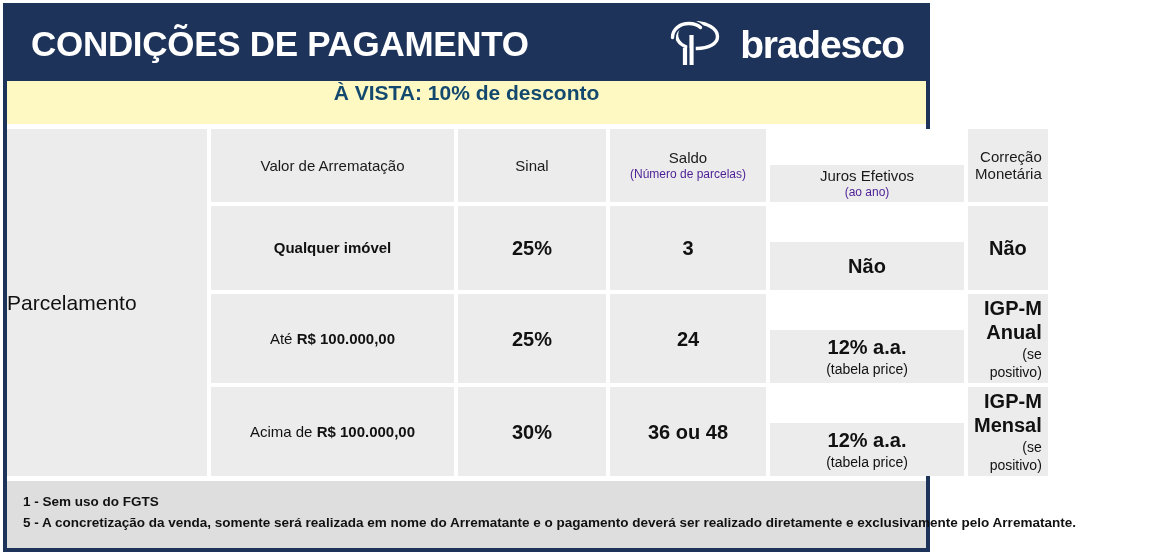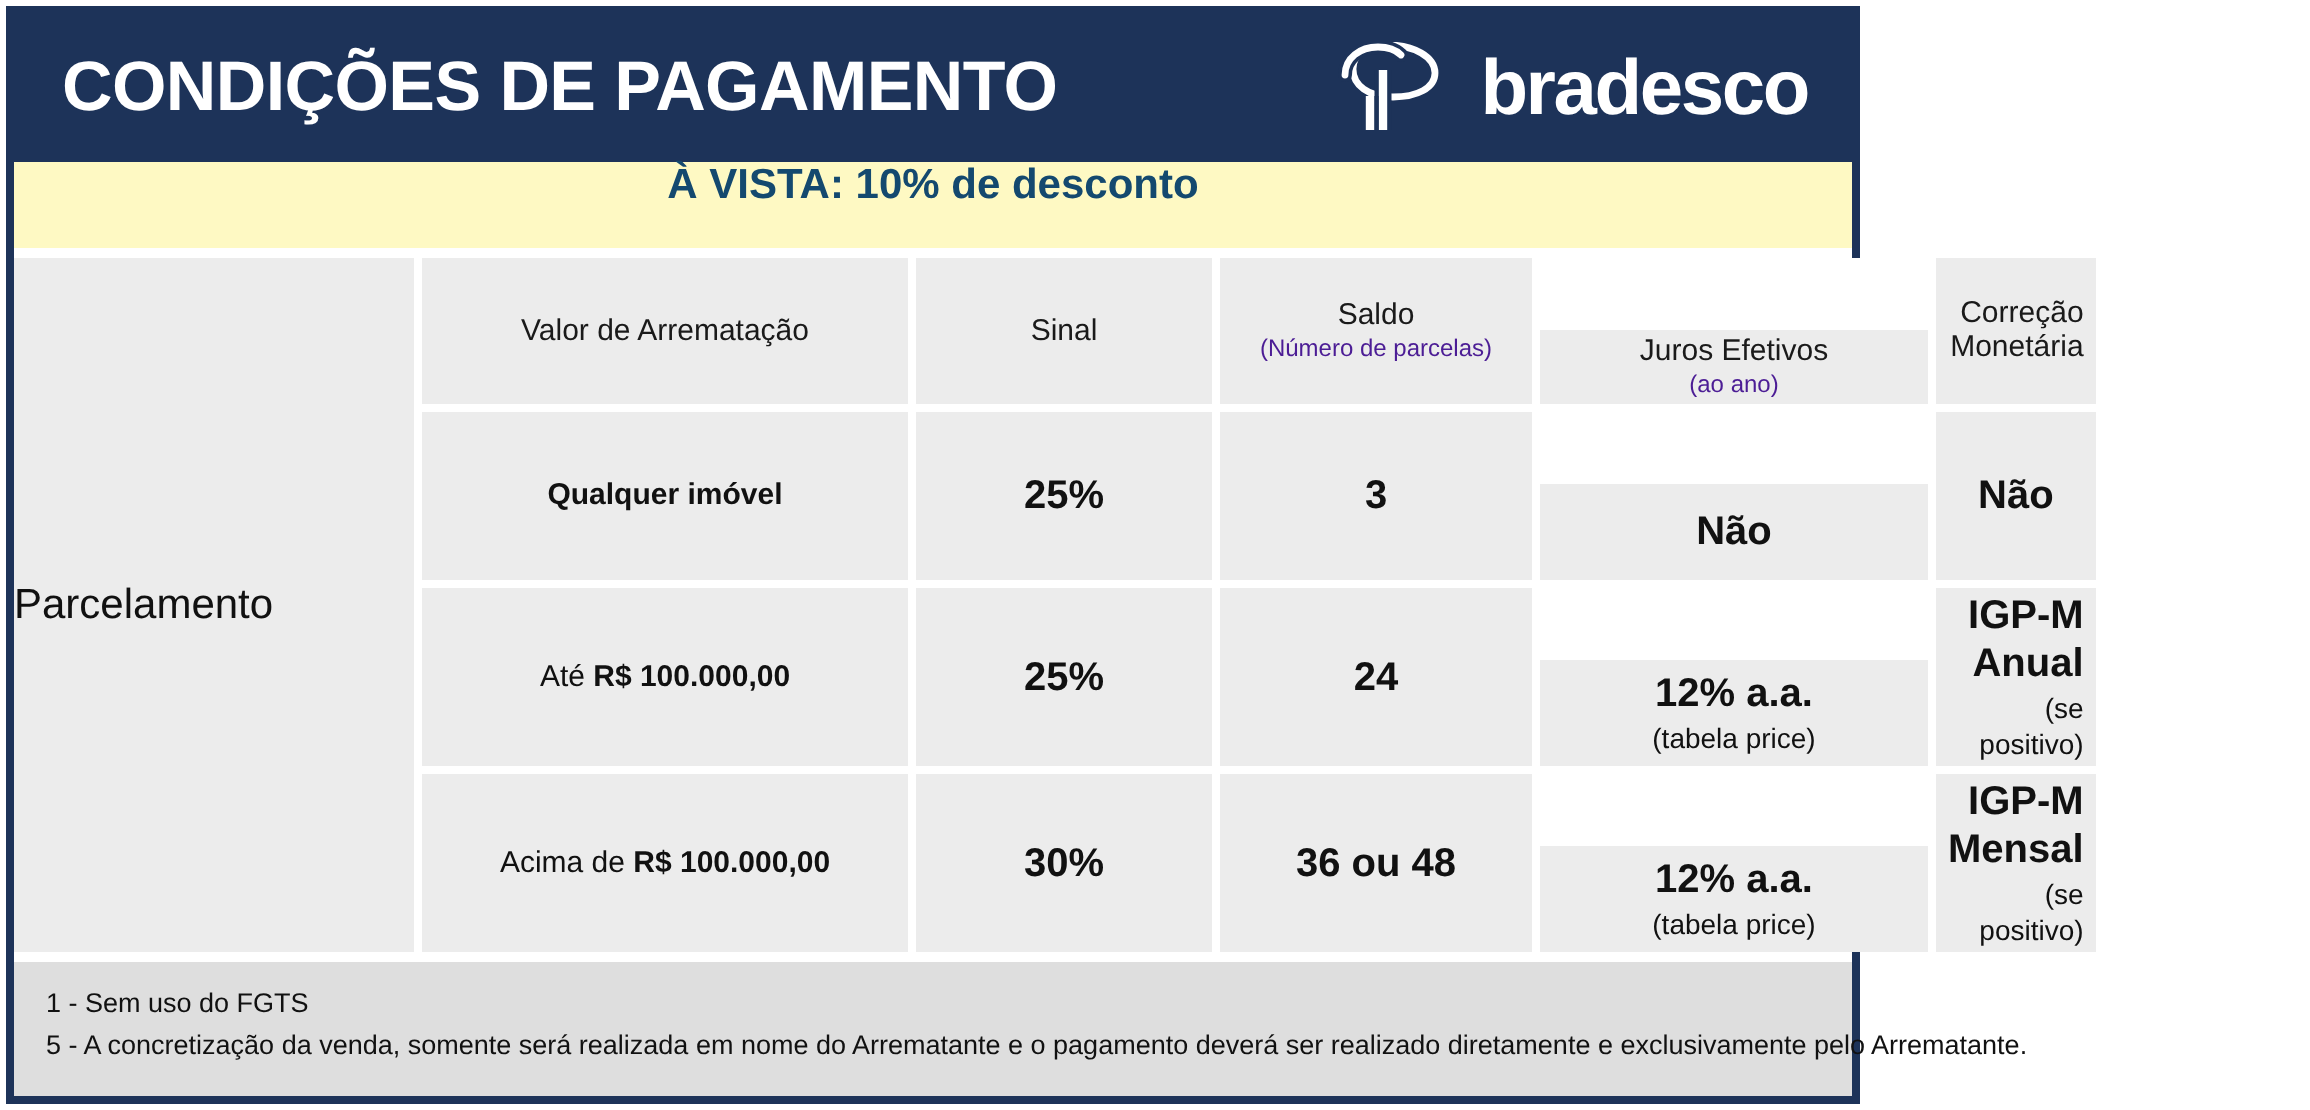--- a/index.html
+++ b/index.html
@@ -168,20 +168,21 @@
   .semi { font-weight: bold; }
 
   
   .footer {
     flex: 0 0 72px;
     height: 72px;
     background: #dedede;
     border-top: 5px solid #ffffff;
     box-sizing: border-box;
     padding: 11px 0 0 16px;
+    font-weight: bold;
   }
   .footnote {
     font-size: 13.5px;
     color: #111111;
     line-height: 1.55;
     white-space: nowrap;
   }
 </style>
 </head>
 <body>

